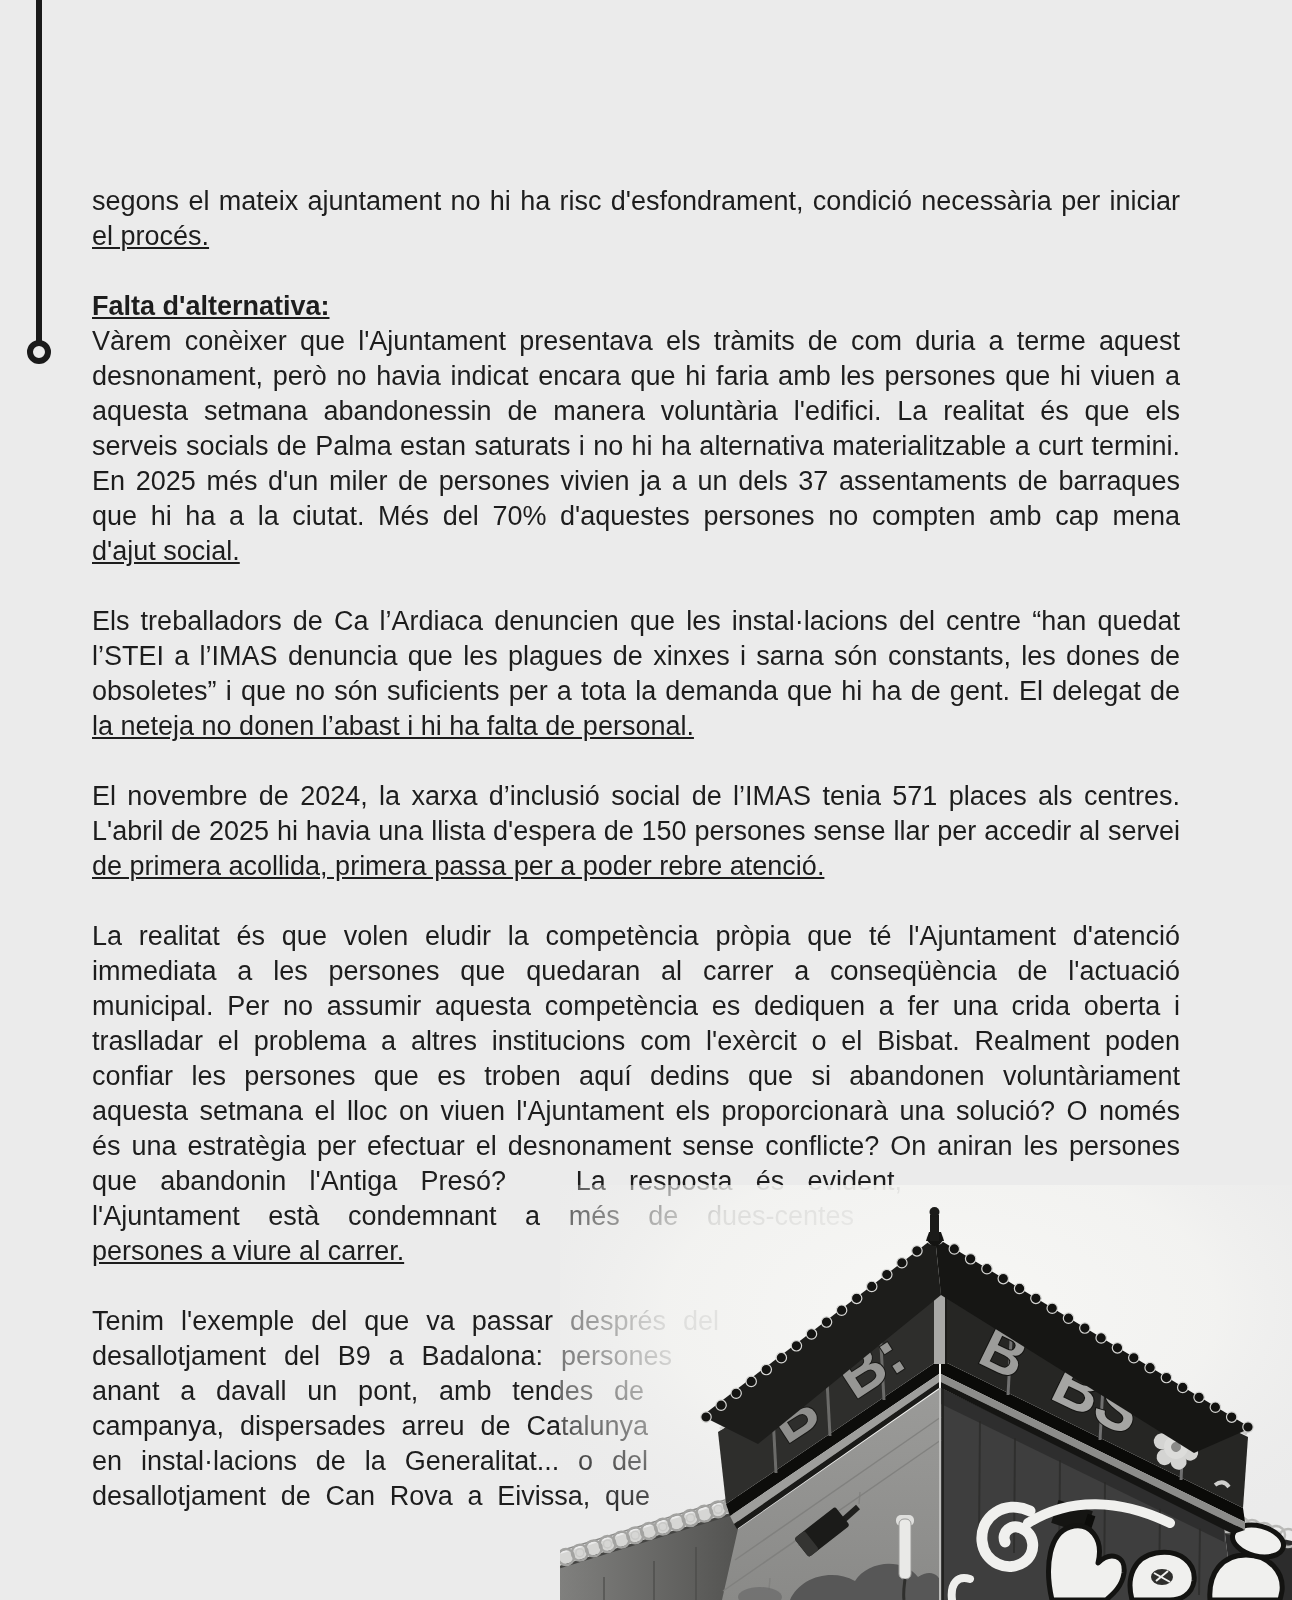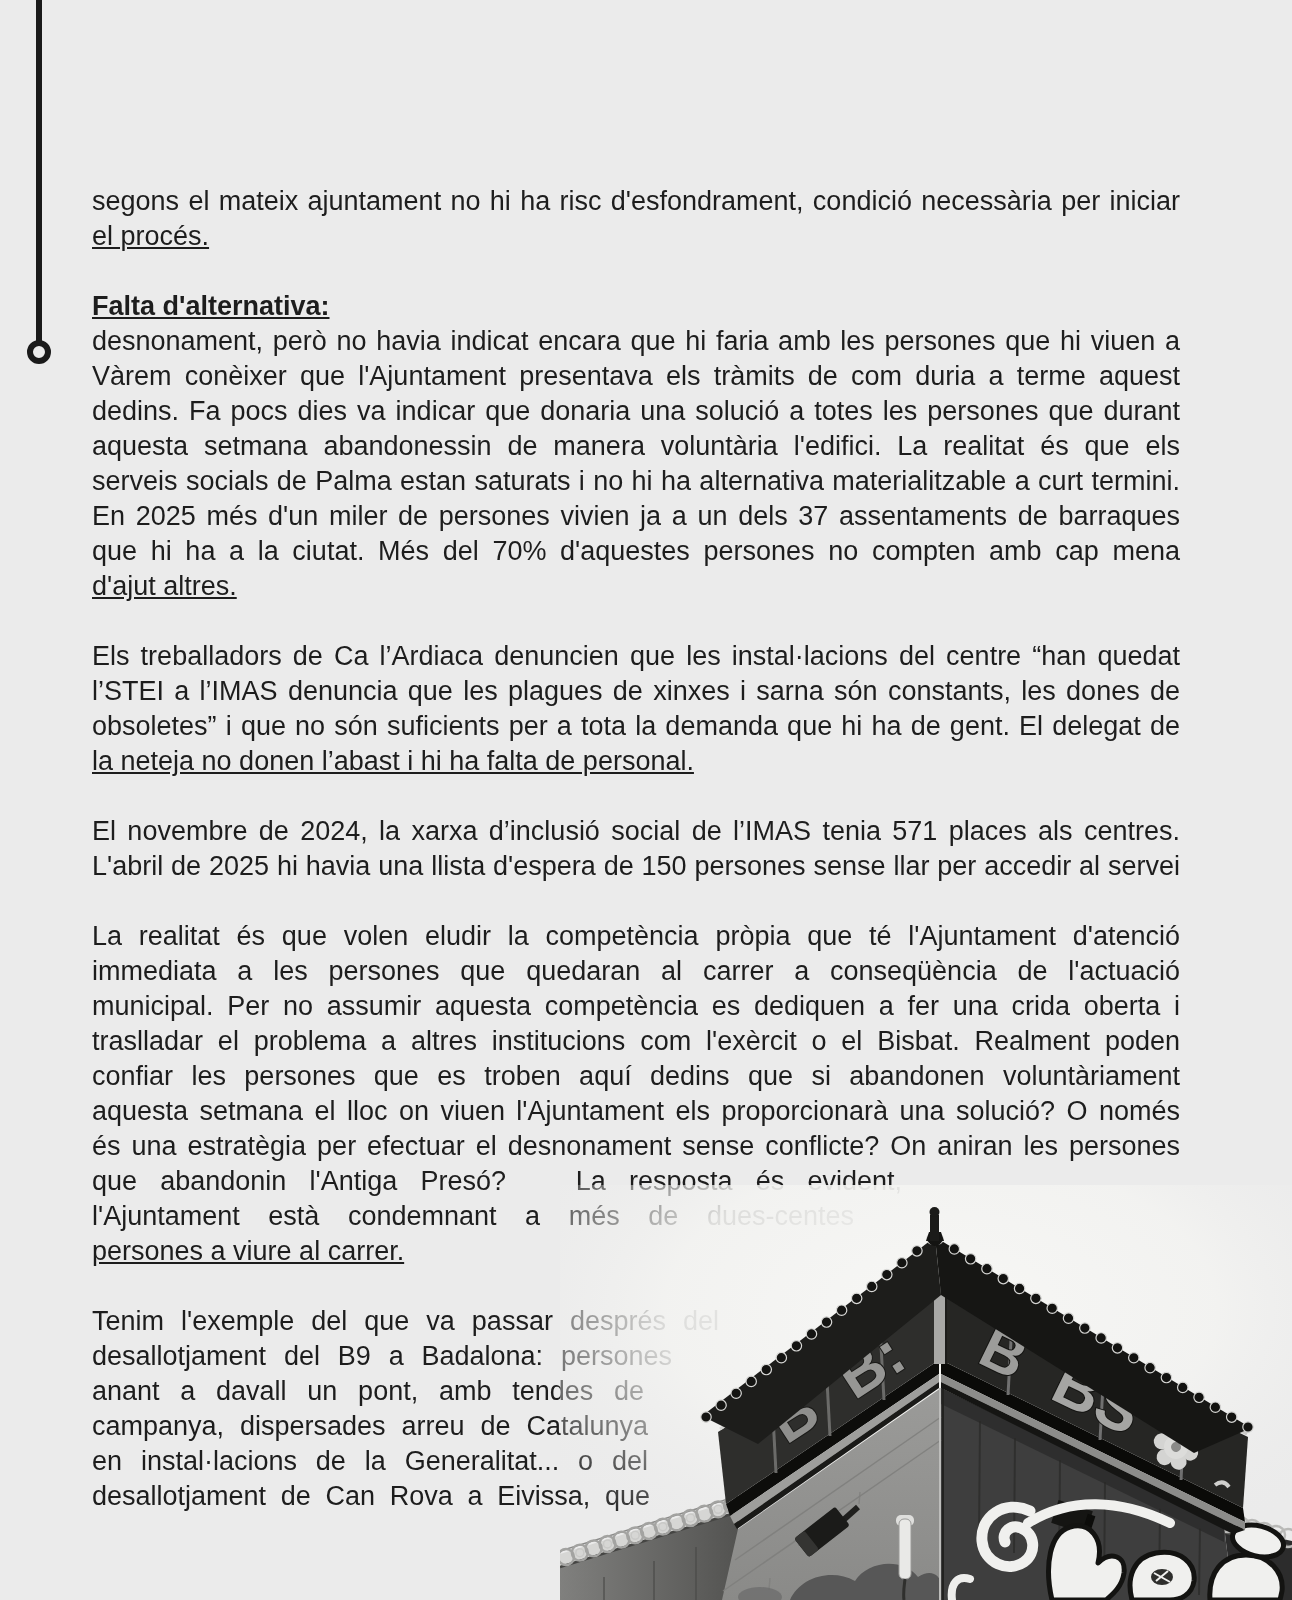--- a/index.html
+++ b/index.html
@@ -56,38 +56,38 @@
 
   <article class="content">
       <div class="para">
         <div class="line">segons el mateix ajuntament no hi ha risc d'esfondrament, condició necessària per iniciar</div>
         <div class="line end">el procés.</div>
       </div>
       <div class="para heading">
         <div class="line end">Falta d'alternativa:</div>
       </div>
       <div class="para flush">
+        <div class="line">Vàrem conèixer que l'Ajuntament presentava els tràmits de com duria a terme aquest</div>
         <div class="line">desnonament, però no havia indicat encara que hi faria amb les persones que hi viuen a</div>
-        <div class="line">Vàrem conèixer que l'Ajuntament presentava els tràmits de com duria a terme aquest</div>
-        <div class="line">dedins. Fa pocs dies va indicar que donaria una solució a totes les persones que durant</div>
         <div class="line">aquesta setmana abandonessin de manera voluntària l'edifici. La realitat és que els</div>
         <div class="line">serveis socials de Palma estan saturats i no hi ha alternativa materialitzable a curt termini.</div>
         <div class="line">En 2025 més d'un miler de persones vivien ja a un dels 37 assentaments de barraques</div>
         <div class="line">que hi ha a la ciutat. Més del 70% d'aquestes persones no compten amb cap mena</div>
-        <div class="line end">d'ajut altres.</div>
+        <div class="line end">d'ajut social.</div>
       </div>
       <div class="para">
         <div class="line">Els treballadors de Ca l’Ardiaca denuncien que les instal·lacions del centre “han quedat</div>
         <div class="line">l’STEI a l’IMAS denuncia que les plagues de xinxes i sarna són constants, les dones de</div>
         <div class="line">obsoletes” i que no són suficients per a tota la demanda que hi ha de gent. El delegat de</div>
         <div class="line end">la neteja no donen l’abast i hi ha falta de personal.</div>
       </div>
       <div class="para">
         <div class="line">El novembre de 2024, la xarxa d’inclusió social de l’IMAS tenia 571 places als centres.</div>
         <div class="line">L'abril de 2025 hi havia una llista d'espera de 150 persones sense llar per accedir al servei</div>
+        <div class="line end">de primera acollida, primera passa per a poder rebre atenció.</div>
       </div>
       <div class="para">
         <div class="line">La realitat és que volen eludir la competència pròpia que té l'Ajuntament d'atenció</div>
         <div class="line">immediata a les persones que quedaran al carrer a conseqüència de l'actuació</div>
         <div class="line">municipal. Per no assumir aquesta competència es dediquen a fer una crida oberta i</div>
         <div class="line">traslladar el problema a altres institucions com l'exèrcit o el Bisbat. Realment poden</div>
         <div class="line">confiar les persones que es troben aquí dedins que si abandonen voluntàriament</div>
         <div class="line">aquesta setmana el lloc on viuen l'Ajuntament els proporcionarà una solució? O només</div>
         <div class="line">és una estratègia per efectuar el desnonament sense conflicte? On aniran les persones</div>
         <div class="line" style="width: 810px;">que abandonin l'Antiga Presó?&nbsp;&nbsp; La resposta és evident,</div>

